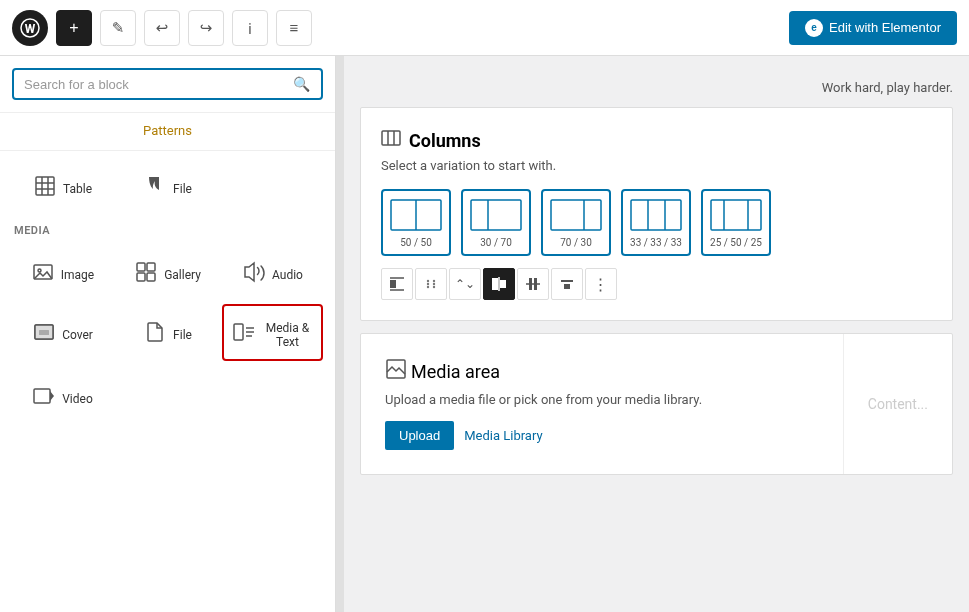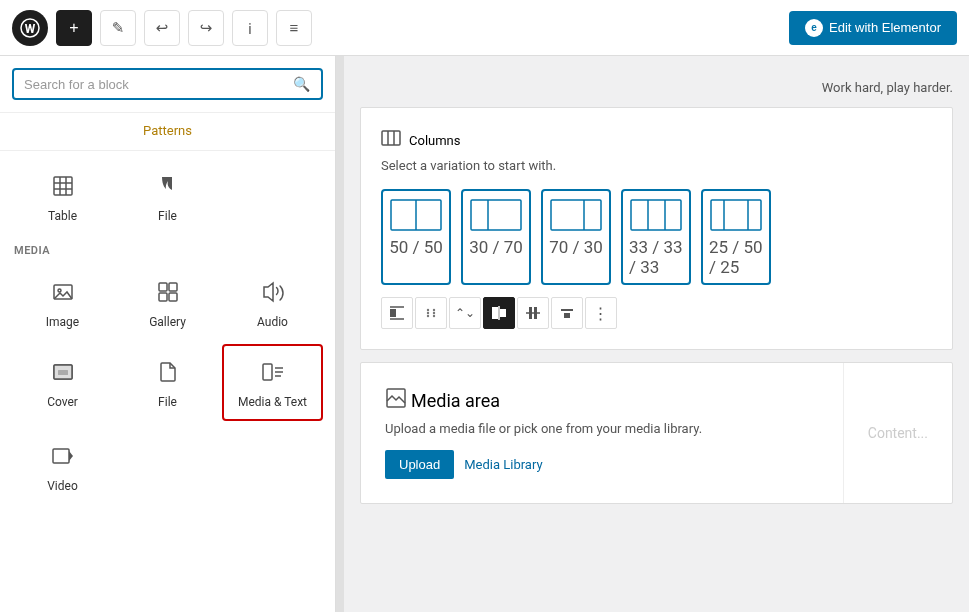--- a/index.html
+++ b/index.html
@@ -67,47 +67,47 @@
       flex: 1; overflow-y: auto; padding: 8px 12px;
     }
     .section-label {
       font-size: 11px; font-weight: 600; color: #777; text-transform: uppercase; letter-spacing: 0.5px;
       margin: 10px 0 8px 0; padding-left: 2px;
     }
     .blocks-grid {
       display: grid; grid-template-columns: repeat(3, 1fr); gap: 4px; margin-bottom: 8px;
     }
     .block-item {
-      display: flex; flex-direction: column; align-items: center; justify-content: center;
+      display: flex; flex-direction: row; align-items: center; justify-content: center;
       padding: 14px 8px 10px; border: 1px solid transparent; border-radius: 4px; cursor: pointer; gap: 6px;
       transition: border-color 0.1s;
     }
     .block-item.selected { border: 2px solid #c00; }
     .block-item .block-icon { font-size: 20px; color: #555; }
     .block-item .block-label { font-size: 12px; color: #333; text-align: center; }
     .intro-text { color: #555; font-size: 13px; padding: 8px 0 12px 0; text-align: right; }
 
     
     .block-card {
       background: #fff; border: 1px solid #ddd; border-radius: 2px; padding: 20px; margin-bottom: 12px;
     }
     .block-card-header {
-      display: flex; align-items: center; gap: 8px; font-size: 13px; font-weight: 400; margin-bottom: 6px;
+      display: flex; align-items: center; gap: 8px; font-size: 18px; font-weight: 700; margin-bottom: 6px;
     }
     .block-card-header .b-icon { color: #555; font-size: 18px; }
     .block-sub { font-size: 13px; color: #555; margin-bottom: 16px; }
 
     
     .col-options { display: flex; gap: 10px; flex-wrap: wrap; margin-bottom: 12px; }
     .col-option {
       width: 70px; border: 2px solid #0073aa; border-radius: 4px; padding: 8px 6px 6px;
       cursor: pointer; display: flex; flex-direction: column; align-items: center; gap: 6px;
     }
     .col-option svg { width: 52px; height: 32px; }
-    .col-label { font-size: 17px; color: #555; }
+    .col-label { font-size: 10px; color: #555; }
 
     
     .block-toolbar {
       display: flex; gap: 2px; margin-top: 4px;
     }
     .tb-btn {
       width: 32px; height: 32px; border: 1px solid #ddd; background: #fff; border-radius: 2px;
       display: flex; align-items: center; justify-content: center; cursor: pointer; font-size: 13px; color: #555;
     }
     .tb-btn.active { background: #1e1e1e; color: #fff; border-color: #1e1e1e; }

